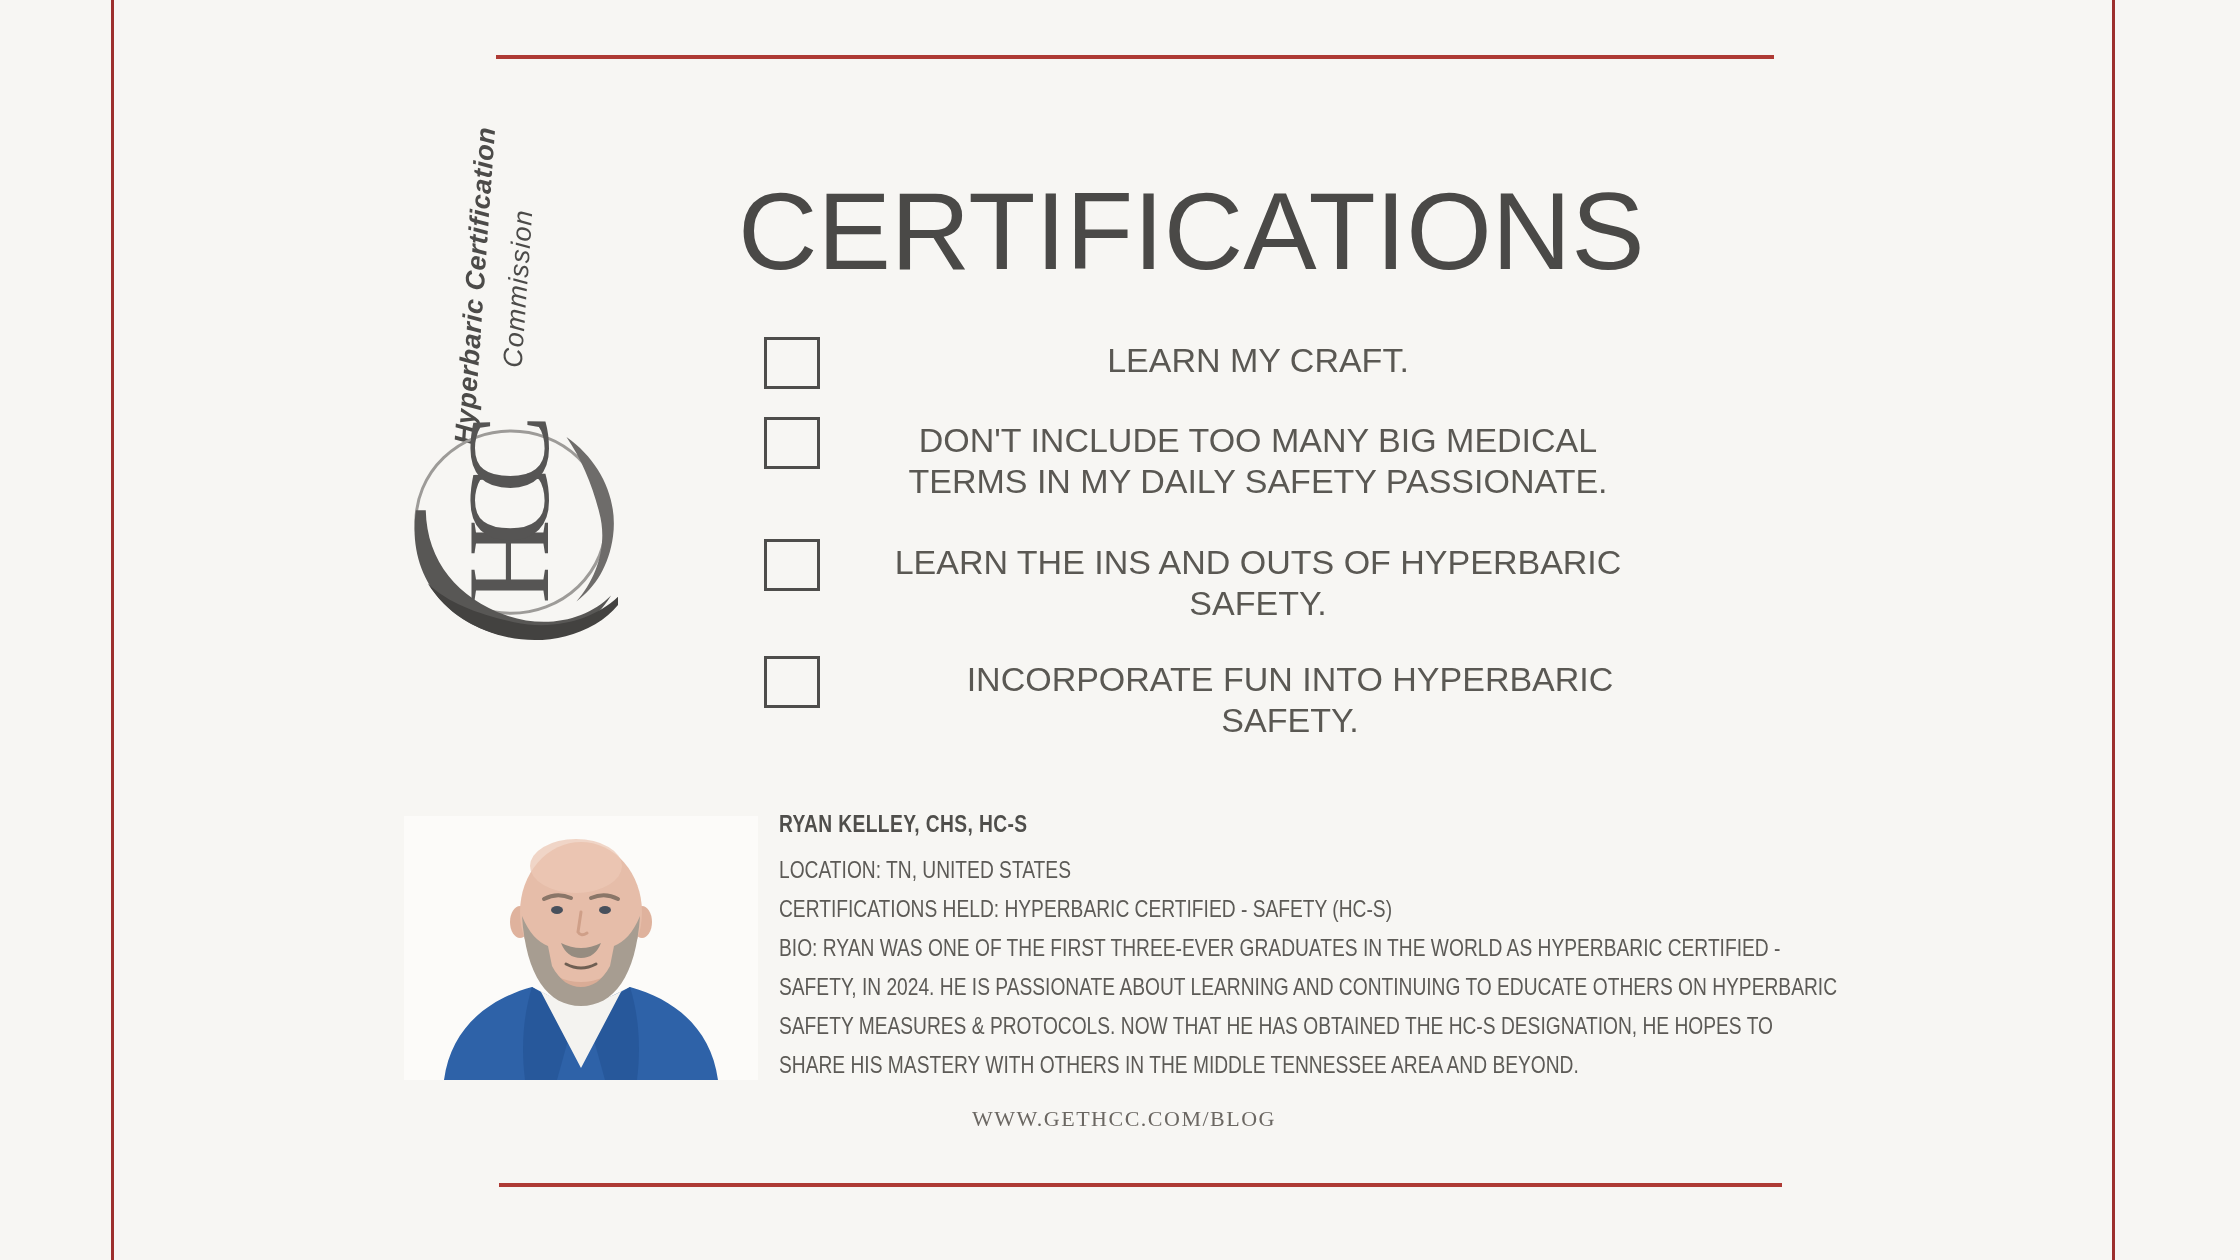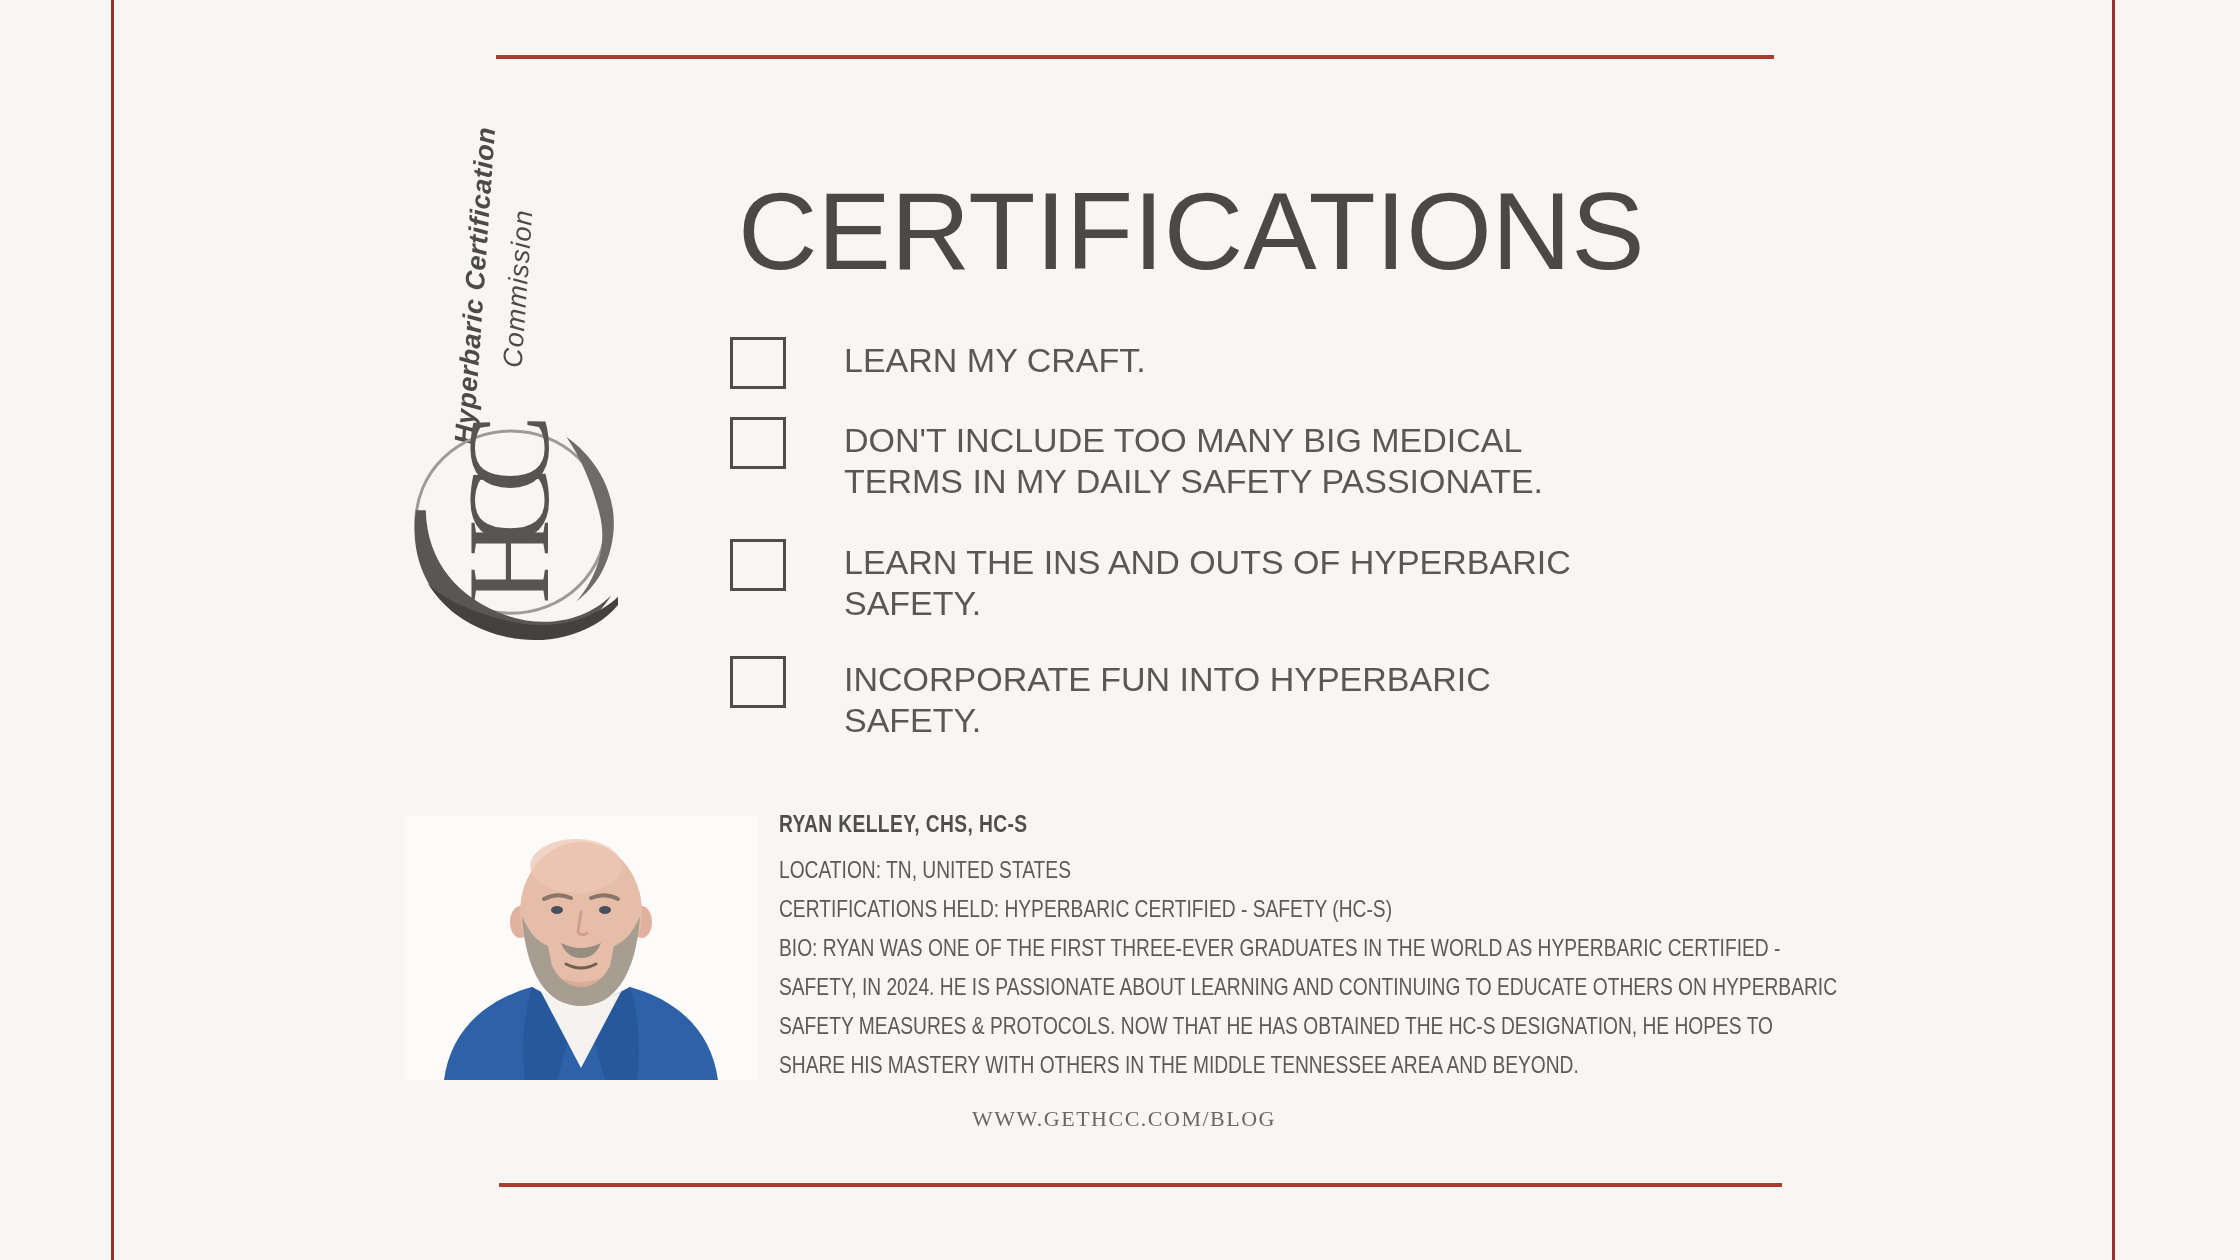--- a/index.html
+++ b/index.html
@@ -22,25 +22,25 @@
   .emblem{position:absolute;left:400px;top:418px;width:218px;height:232px;}
 
   
   .tag-box{position:absolute;left:1127px;top:116px;width:289px;height:81px;background:#454443;
            display:flex;align-items:center;justify-content:center;}
   .tag-box span{color:#fafaf9;font-style:italic;font-size:50px;letter-spacing:10px;padding-left:10px;}
   .main-title{position:absolute;left:738px;top:176px;font-size:110px;line-height:110px;
               font-weight:100;color:#4a4947;white-space:nowrap;}
 
   
-  .check-item{position:absolute;left:730px;display:flex;align-items:flex-start;}
+  .check-item{position:absolute;left:764px;display:flex;align-items:flex-start;text-align:center;}
   .checkbox{width:50px;height:46px;border:3px solid #4e4d4b;background:transparent;flex:0 0 auto;}
   .check-item .lbl{margin-left:58px;width:760px;font-size:34px;line-height:41px;
                    letter-spacing:0;color:#5a5853;padding-top:3px;}
-  .ci1{top:337px;} .ci2{top:417px;} .ci3{top:539px;} .ci4{top:656px;}
+  .ci1{top:337px;} .ci2{top:417px;} .ci3{top:539px;} .ci4{top:656px;gap:32px;}
 
   
   .photo{position:absolute;left:404px;top:816px;width:354px;height:264px;}
   .profile-text{position:absolute;left:779px;top:804px;width:1330px;
                 transform:scaleX(0.8);transform-origin:left top;
                 color:#5c5a56;font-size:24px;line-height:39px;}
   .profile-text .name{font-weight:bold;color:#4f4e4b;letter-spacing:.5px;margin-bottom:7px;}
   .profile-text p{margin:0;}
 
   

